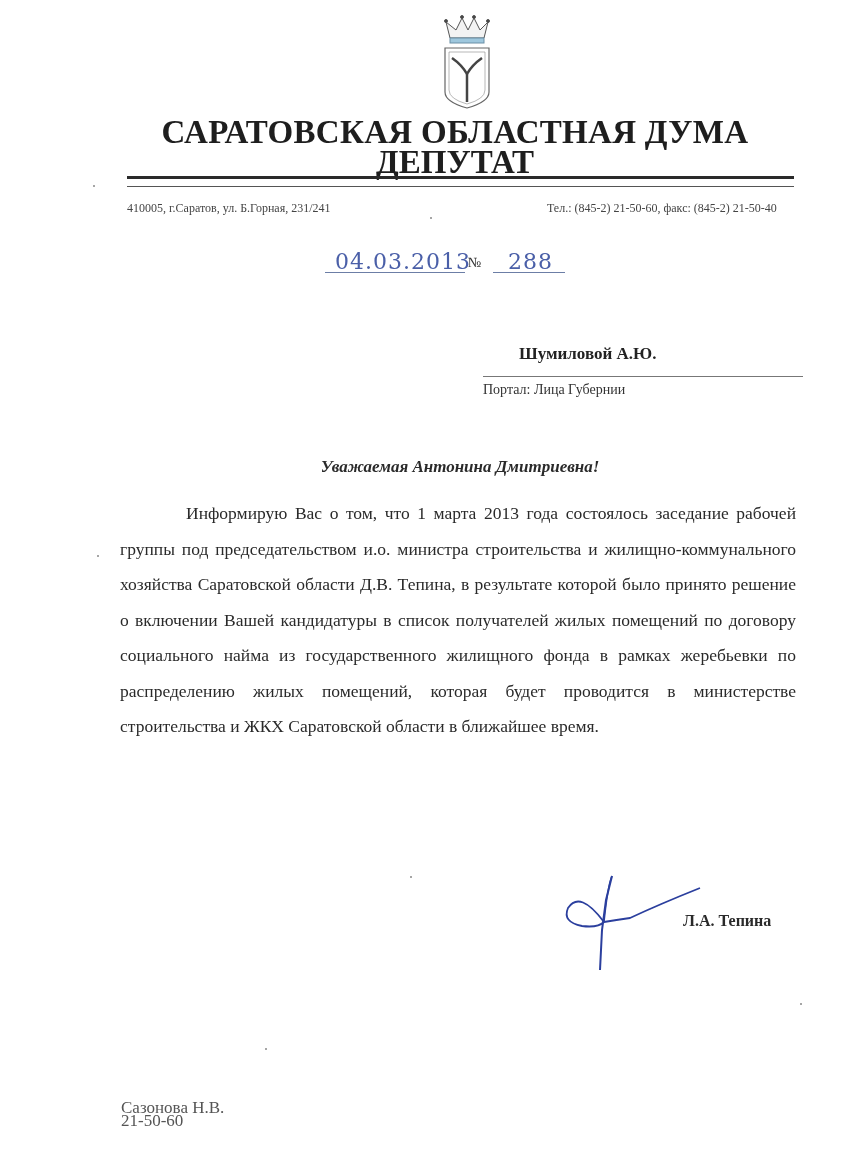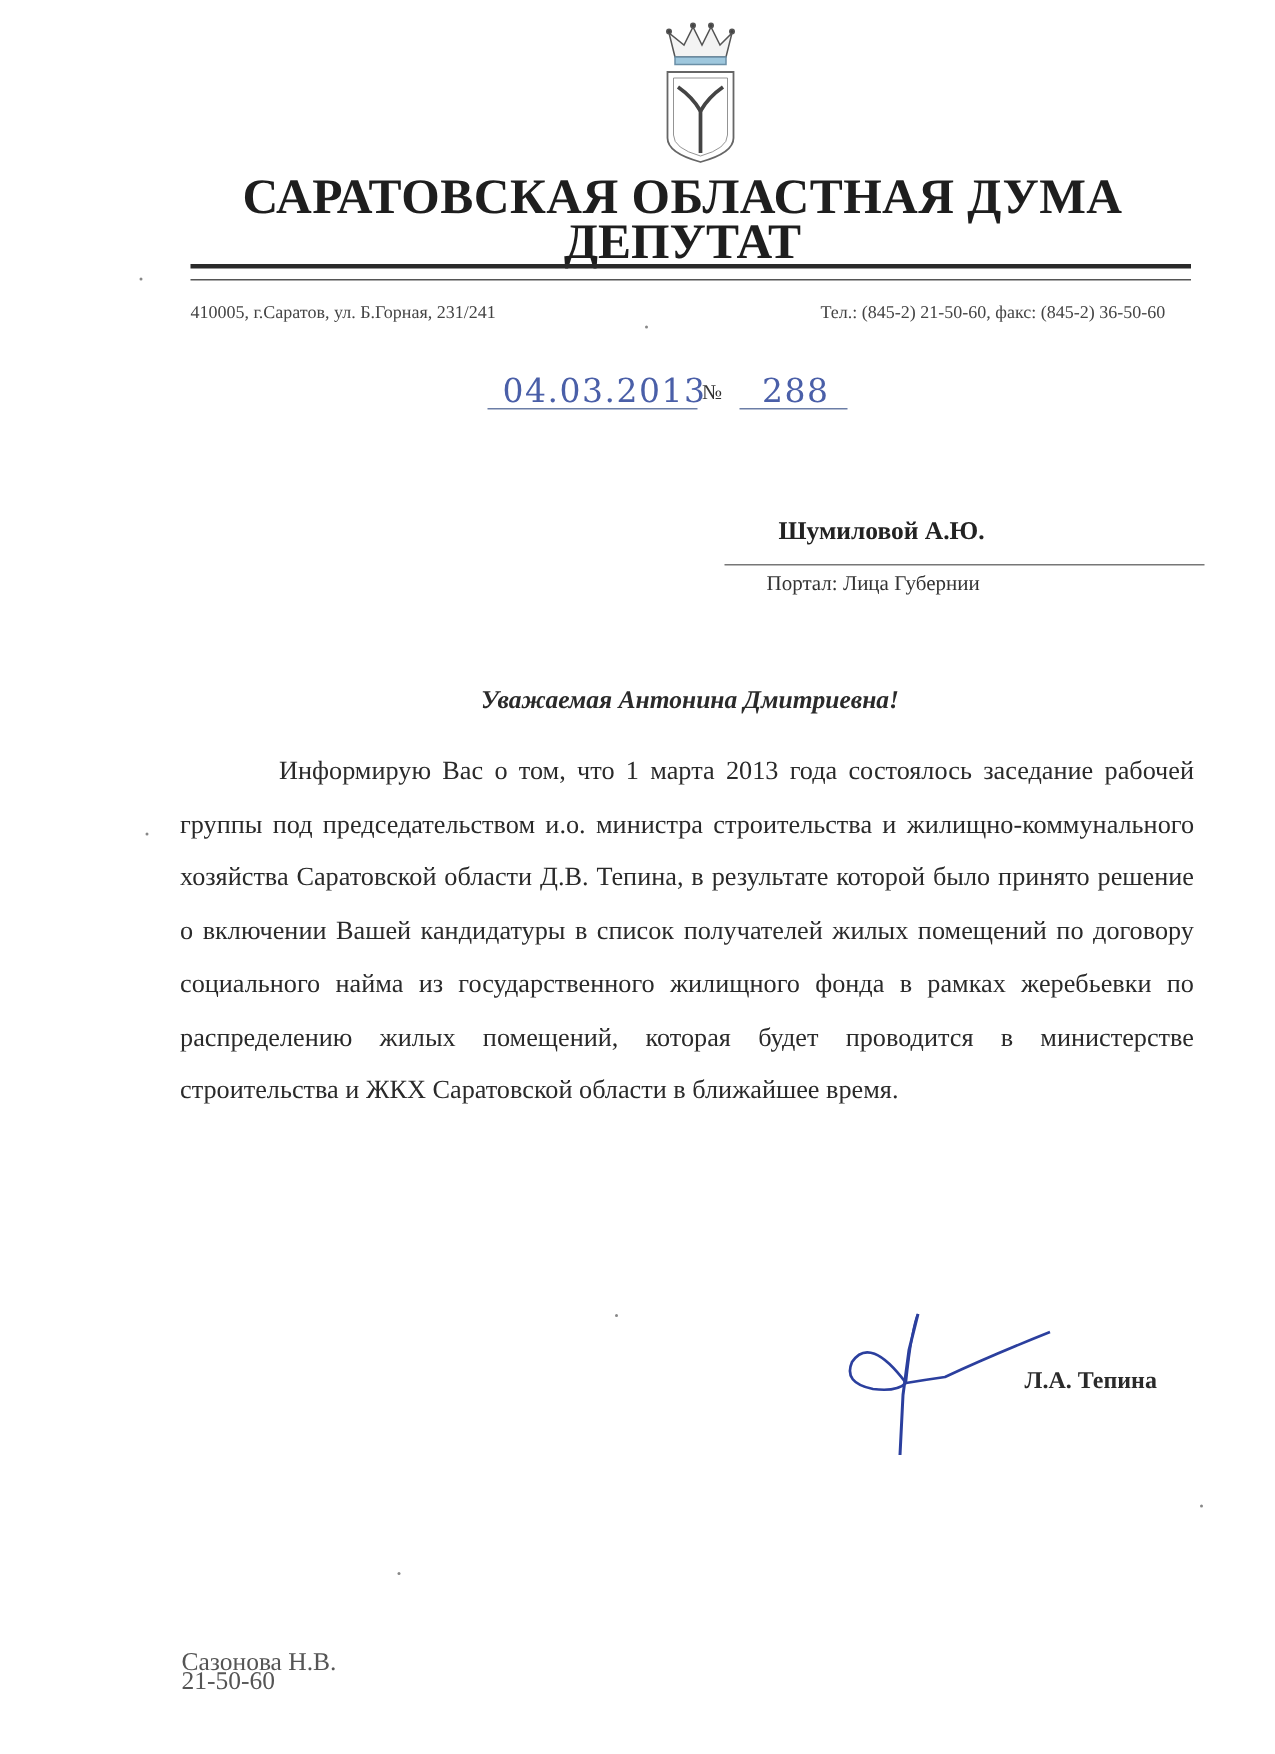--- a/index.html
+++ b/index.html
@@ -24,21 +24,21 @@
     .date-line { left: 325px; top: 272px; width: 140px; height: 1px; background: #6c7ea6; }
     .num-line  { left: 493px; top: 272px; width: 72px; height: 1px; background: #6c7ea6; }
     .hand { font-family: "DejaVu Serif", serif; color: #4a5fa8; font-size: 22px; letter-spacing: 1px; }
     .date-hand { left: 335px; top: 249px; }
     .num-sign  { left: 468px; top: 255px; font-size: 14px; color: #333; font-family: "Liberation Serif", serif; }
     .num-hand  { left: 508px; top: 249px; }
 
     
     .recipient { left: 483px; top: 344px; font-size: 17px; font-weight: bold; color: #222; margin-left: 36px; }
     .recip-rule { left: 483px; top: 376px; width: 320px; height: 1px; background: #777; }
-    .portal { left: 483px; top: 382px; font-size: 14px; color: #333; margin-left: 28px; }
+    .portal { left: 483px; top: 382px; font-size: 14px; color: #333; }
 
     
     .salutation { left: 0; width: 920px; top: 457px; text-align: center; font-size: 17px;
                   font-weight: bold; font-style: italic; color: #2a2a2a; }
 
     
     .body-text { left: 120px; top: 496px; width: 676px; font-size: 17.5px; line-height: 35.5px;
                  text-align: justify; color: #2a2a2a; }
     .body-text p { margin: 0; text-indent: 66px; }
 
@@ -74,21 +74,21 @@
     <path d="M50 48 Q40 55 35 64" stroke="#444" stroke-width="2.5" fill="none"></path>
     <path d="M35 64 L35 92" stroke="#444" stroke-width="2.5" fill="none"></path>
   </svg>
 </div>
 
 <div class="abs org-name">САРАТОВСКАЯ ОБЛАСТНАЯ ДУМА</div>
 <div class="abs org-sub">ДЕПУТАТ</div>
 <div class="abs rule-thick"></div>
 <div class="abs rule-thin"></div>
 <div class="abs address">410005,  г.Саратов, ул. Б.Горная, 231/241</div>
-<div class="abs phones">Тел.: (845-2)  21-50-60, факс: (845-2) 36-50-60</div>
+<div class="abs phones">Тел.: (845-2)  21-50-60, факс: (845-2) 21-50-40</div>
 
 <div class="abs hand date-hand">04.03.2013</div>
 <div class="abs date-line"></div>
 <div class="abs num-sign">№</div>
 <div class="abs hand num-hand">288</div>
 <div class="abs num-line"></div>
 
 <div class="abs recipient">Шумиловой А.Ю.</div>
 <div class="abs recip-rule"></div>
 <div class="abs portal">Портал: Лица Губернии</div>

